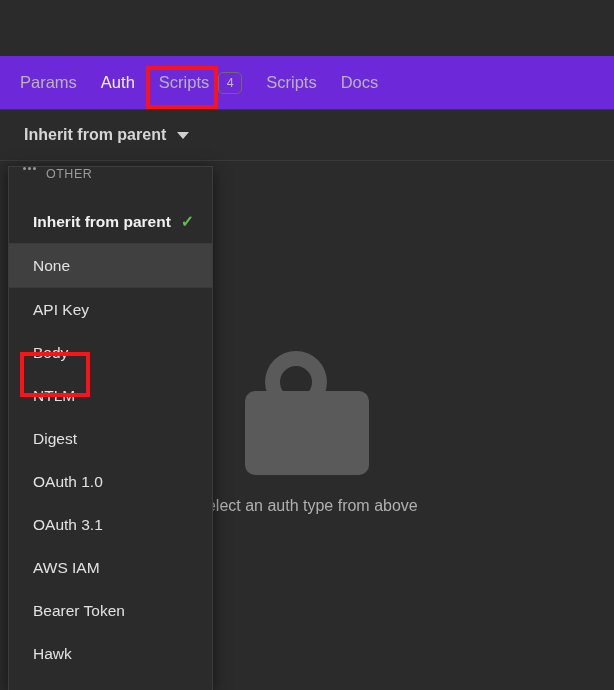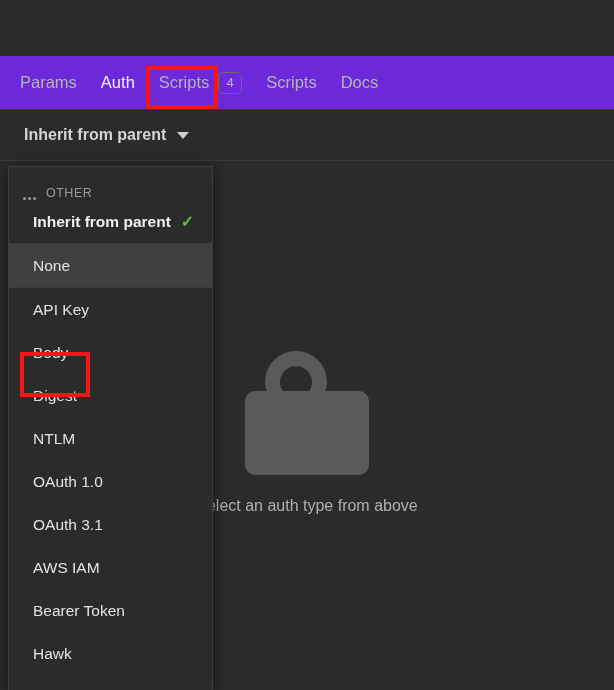--- a/index.html
+++ b/index.html
@@ -212,21 +212,21 @@
     height: 524px;
     background: #2b2b2b;
     border: 1px solid #3d3d3d;
     border-bottom: none;
     box-shadow: 0 3px 14px rgba(0,0,0,.55);
     overflow: hidden;
     z-index: 40;
   }
   .dd-section {
     display: flex;
-    align-items: flex-end;
+    align-items: flex-start;
     gap: 10px;
     height: 33px;
     padding: 0 0 0 14px;
     color: #9a9a9a;
     font-size: 12.5px;
     letter-spacing: .5px;
   }
   .dots-icon {
     display: inline-flex;
     gap: 2px;
@@ -346,24 +346,24 @@
     <div class="dd-sep"></div>
 
 
     <div class="dd-item">
       <span>API Key</span>
     </div>
     <div class="dd-item">
       <span>Body</span>
     </div>
     <div class="dd-item">
+      <span>NTLM</span>
+    </div>
+    <div class="dd-item">
       <span>Digest</span>
-    </div>
-    <div class="dd-item">
-      <span>NTLM</span>
     </div>
     <div class="dd-item">
       <span>OAuth 1.0</span>
     </div>
     <div class="dd-item">
       <span>OAuth 3.1</span>
     </div>
     <div class="dd-item">
       <span>AWS IAM</span>
     </div>

